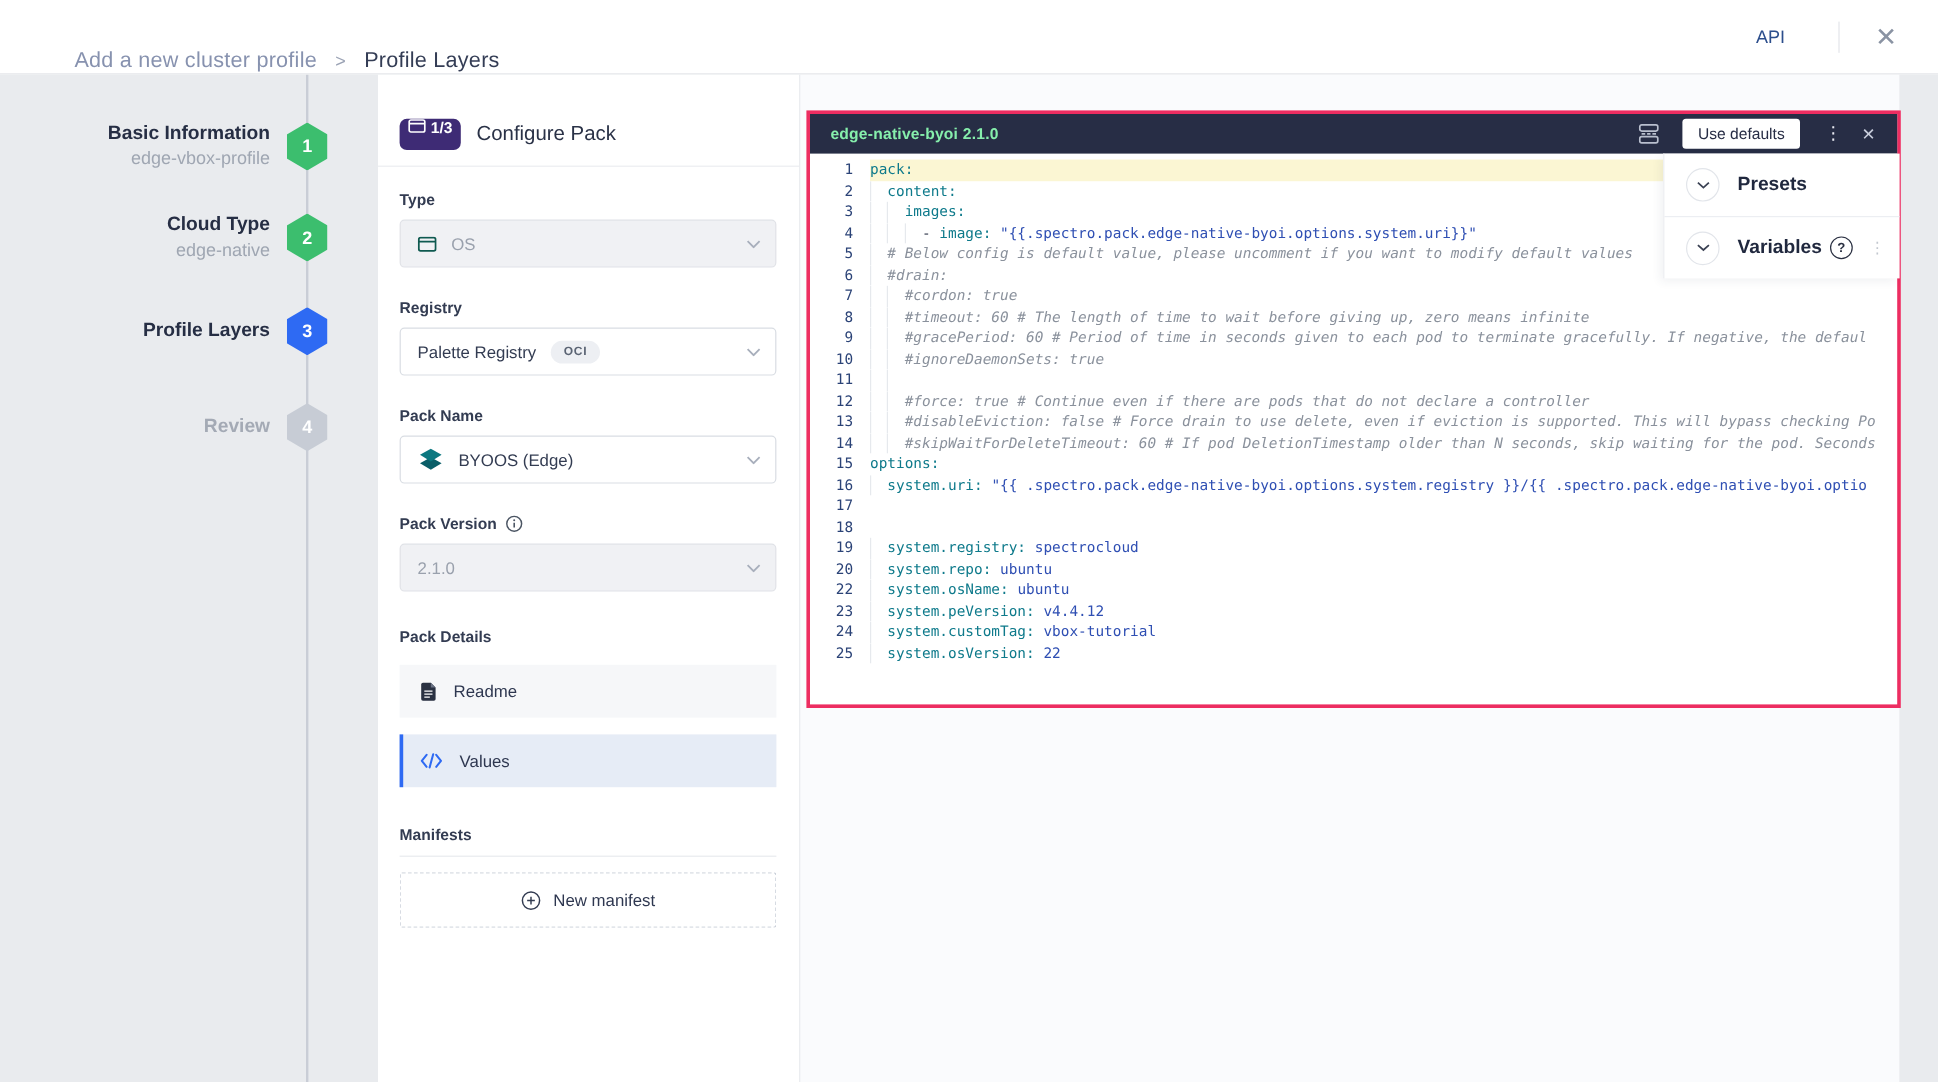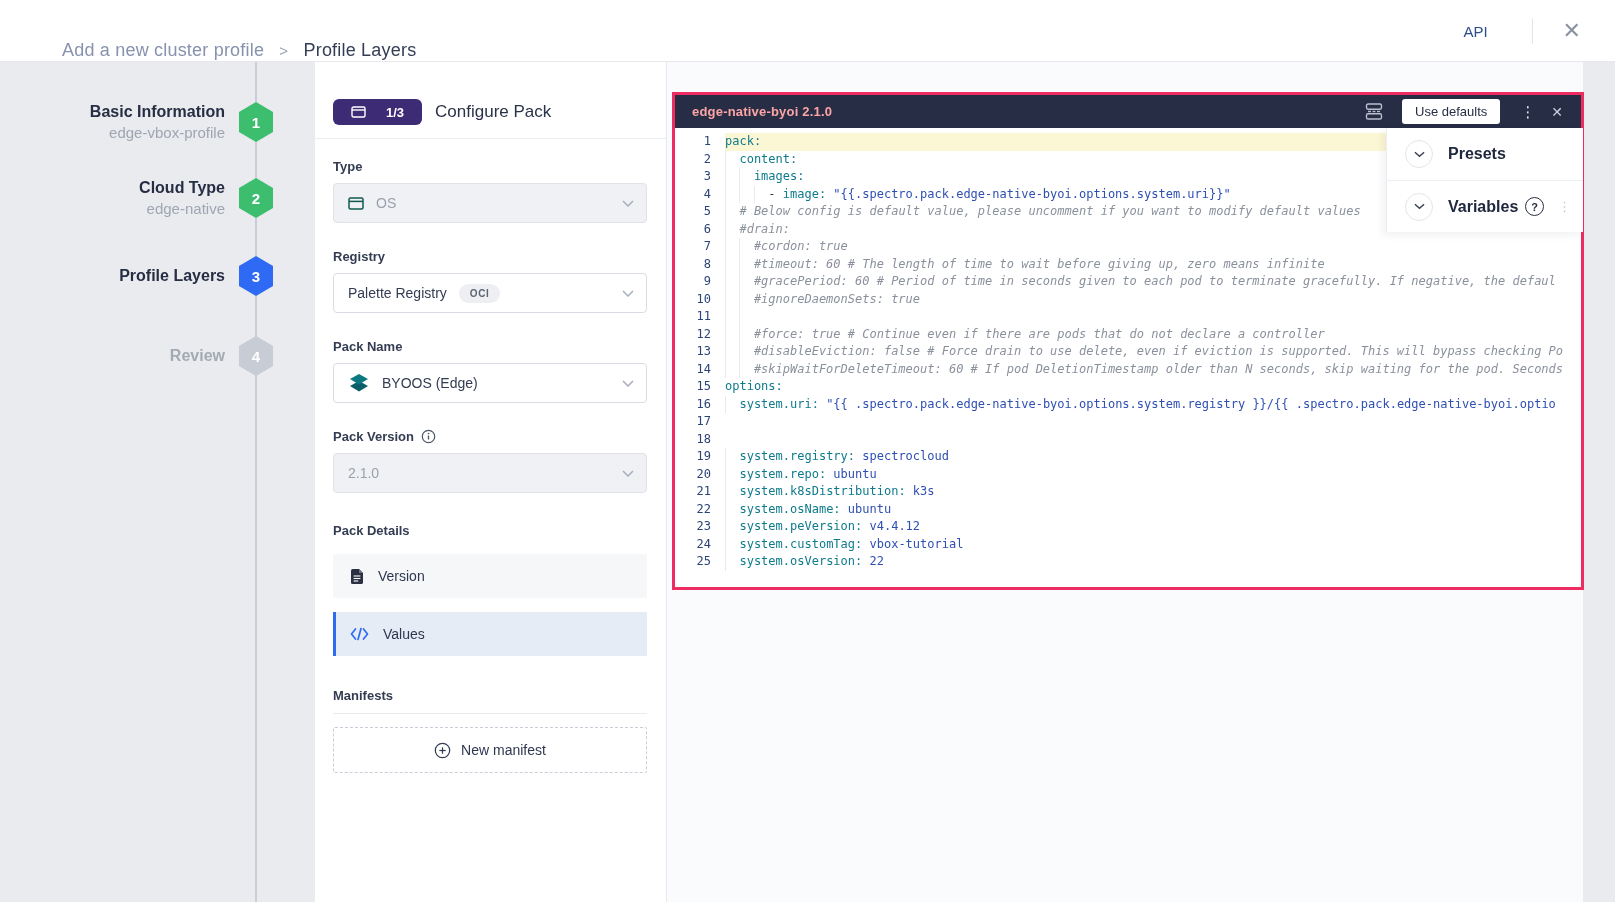--- a/index.html
+++ b/index.html
@@ -30,22 +30,22 @@
   .hex { width:34px; height:40px; margin-right:42px; flex:0 0 auto;
     clip-path:polygon(50% 0,100% 25%,100% 75%,50% 100%,0 75%,0 25%);
     display:flex; align-items:center; justify-content:center;
     color:#fff; font-size:15px; font-weight:600; }
   .hex.done { background:#3CBE6E; } .hex.active { background:#2E6AF3; } .hex.todo { background:#C7CCD5; }
 
   
   .config { position:absolute; left:315px; top:62px; width:352px; height:840px; background:#fff;
     border-right:1px solid #E7E9ED; }
   .cfg-head { display:flex; align-items:center; margin:36px 0 0 18px; height:28px; }
-  .cfg-badge { background:#3E2B75; color:#fff; border-radius:6px; height:26px; padding:0 18px;
-    display:flex; align-items:center; gap:20px; font-size:13px; font-weight:600; }
+  .cfg-badge { background:#3E2B75; color:#fff; border-radius:6px; height:26px; padding:0 7px;
+    display:flex; align-items:flex-start; gap:4px; font-size:13px; font-weight:600; }
   .cfg-title { margin-left:13px; font-size:17px; color:#2A3247; font-weight:500; }
   .cfg-hr { border:none; border-top:1px solid #ECEDF1; margin-top:12px; }
   .cfg-body { padding:0 19px 0 18px; }
   .f-label { margin-top:26px; font-size:13px; font-weight:600; color:#333C52; display:flex; align-items:center; gap:7px;}
   .f-label.first { margin-top:20px; }
   .sel { margin-top:9px; height:40px; border:1px solid #D9DDE3; border-radius:4px; background:#fff;
     display:flex; align-items:center; padding:0 12px 0 14px; font-size:14px; color:#333C52; cursor:pointer; }
   .sel.disabled { background:#F0F1F4; border-color:#E0E2E7; color:#9AA1AD; cursor:default; }
   .sel .grow { flex:1; }
   .sel .txt { margin-left:0; }
@@ -62,21 +62,21 @@
     display:flex; align-items:center; justify-content:center; gap:10px; font-size:14px; color:#2E3750; cursor:pointer; background:#fff;}
 
   
   .workarea { position:absolute; left:667px; top:62px; width:916px; height:840px; background:#FAFBFD; }
   .right-strip { position:absolute; left:1583px; top:62px; width:32px; height:840px; background:#E9EBEE; }
 
   
   .editor { position:absolute; left:672px; top:92px; width:912px; height:498px;
     border:3px solid #ED2D61; background:#fff; z-index:10; }
   .ed-head { height:33px; background:#272D45; display:flex; align-items:center; padding:0 18px 0 17px; }
-  .ed-title { flex:1; color:#fca5a5; font-size:13px; font-weight:600; letter-spacing:.2px; }
+  .ed-title { flex:1; color:#86efac; font-size:13px; font-weight:600; letter-spacing:.2px; }
   .ed-ico { display:flex; align-items:center; margin-left:18px; cursor:pointer; }
   .use-defaults { margin-left:18px; background:#fff; color:#272D45; font-size:13px; font-weight:500;
     border:none; border-radius:3px; padding:5px 13px; cursor:pointer; font-family:inherit; }
   .kebab { margin-left:20px; color:#E8EAF2; font-size:15px; cursor:pointer; letter-spacing:0; line-height:1;}
   .ed-x { margin-left:16px; color:#C9CEDC; font-size:14px; cursor:pointer; line-height:1; }
 
   .ed-body { position:relative; height:459px; overflow:hidden; padding-top:5px;
     font-family:"DejaVu Sans Mono", monospace; font-size:12px; }
   .crow { display:flex; height:17.5px; line-height:17.5px; white-space:pre; }
   .num { width:50px; flex:0 0 auto; text-align:right; padding-right:14px; color:#2B4377; }
@@ -234,21 +234,21 @@
       <div class="pd-item first">
         <span style="display:flex;">
           <svg width="14" height="17" viewBox="0 0 14 17">
               <path d="M1 2.5 Q1 1 2.5 1 H9 L13 5 V14.5 Q13 16 11.5 16 H2.5 Q1 16 1 14.5 Z" fill="#2A3142"></path>
               <path d="M9 1 L13 5 H9 Z" fill="#6B7385"></path>
               <line x1="3.6" y1="8" x2="10.4" y2="8" stroke="#fff" stroke-width="1.1"></line>
               <line x1="3.6" y1="10.5" x2="10.4" y2="10.5" stroke="#fff" stroke-width="1.1"></line>
               <line x1="3.6" y1="13" x2="8.2" y2="13" stroke="#fff" stroke-width="1.1"></line>
             </svg>
         </span>
-        <span>Version</span>
+        <span>Readme</span>
       </div>
       <div class="pd-item active">
         <span style="display:flex;">
           <svg width="19" height="14" viewBox="0 0 19 14">
               <polyline points="5.5,2 1.5,7 5.5,12" fill="none" stroke="#2E6AF3" stroke-width="1.7" stroke-linecap="round" stroke-linejoin="round"></polyline>
               <polyline points="13.5,2 17.5,7 13.5,12" fill="none" stroke="#2E6AF3" stroke-width="1.7" stroke-linecap="round" stroke-linejoin="round"></polyline>
               <line x1="11" y1="1.5" x2="8" y2="12.5" stroke="#2E6AF3" stroke-width="1.7" stroke-linecap="round"></line>
             </svg>
         </span>
         <span>Values</span>
@@ -302,21 +302,20 @@
         <div class="crow"><span class="num">11</span><span class="line"><span class="ind"></span><span class="ind"></span></span></div>
         <div class="crow"><span class="num">12</span><span class="line"><span class="ind"></span><span class="ind"></span><span class="tk-c">#force: true # Continue even if there are pods that do not declare a controller</span></span></div>
         <div class="crow"><span class="num">13</span><span class="line"><span class="ind"></span><span class="ind"></span><span class="tk-c">#disableEviction: false # Force drain to use delete, even if eviction is supported. This will bypass checking Po</span></span></div>
         <div class="crow"><span class="num">14</span><span class="line"><span class="ind"></span><span class="ind"></span><span class="tk-c">#skipWaitForDeleteTimeout: 60 # If pod DeletionTimestamp older than N seconds, skip waiting for the pod. Seconds</span></span></div>
         <div class="crow"><span class="num">15</span><span class="line"><span class="tk-k">options:</span></span></div>
         <div class="crow"><span class="num">16</span><span class="line"><span class="ind"></span><span class="tk-k">system.uri:</span><span class="tk-v"> "{{ .spectro.pack.edge-native-byoi.options.system.registry }}/{{ .spectro.pack.edge-native-byoi.optio</span></span></div>
         <div class="crow"><span class="num">17</span><span class="line"></span></div>
         <div class="crow"><span class="num">18</span><span class="line"></span></div>
         <div class="crow"><span class="num">19</span><span class="line"><span class="ind"></span><span class="tk-k">system.registry:</span><span class="tk-v"> spectrocloud</span></span></div>
         <div class="crow"><span class="num">20</span><span class="line"><span class="ind"></span><span class="tk-k">system.repo:</span><span class="tk-v"> ubuntu</span></span></div>
-        <div class="crow"><span class="num">21</span><span class="line"><span class="ind"></span><span class="tk-k">system.k8sDistribution:</span><span class="tk-v"> k3s</span></span></div>
         <div class="crow"><span class="num">22</span><span class="line"><span class="ind"></span><span class="tk-k">system.osName:</span><span class="tk-v"> ubuntu</span></span></div>
         <div class="crow"><span class="num">23</span><span class="line"><span class="ind"></span><span class="tk-k">system.peVersion:</span><span class="tk-v"> v4.4.12</span></span></div>
         <div class="crow"><span class="num">24</span><span class="line"><span class="ind"></span><span class="tk-k">system.customTag:</span><span class="tk-v"> vbox-tutorial</span></span></div>
         <div class="crow"><span class="num">25</span><span class="line"><span class="ind"></span><span class="tk-k">system.osVersion:</span><span class="tk-v"> 22</span></span></div>
       </div>
   </div>
 
   <div class="ovl">
     <div class="ovl-row">
       <span class="circ-chev">

